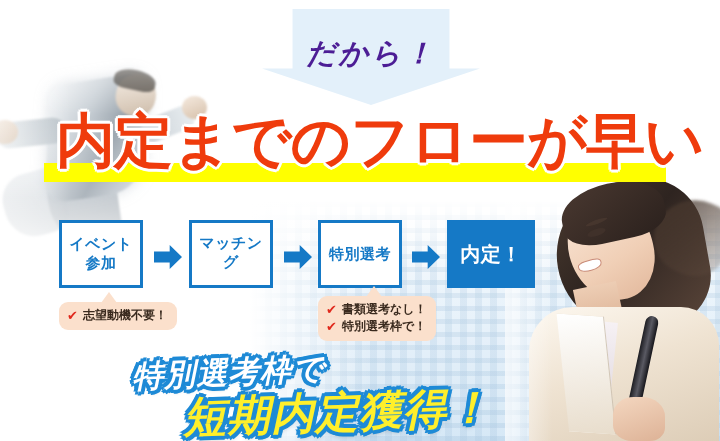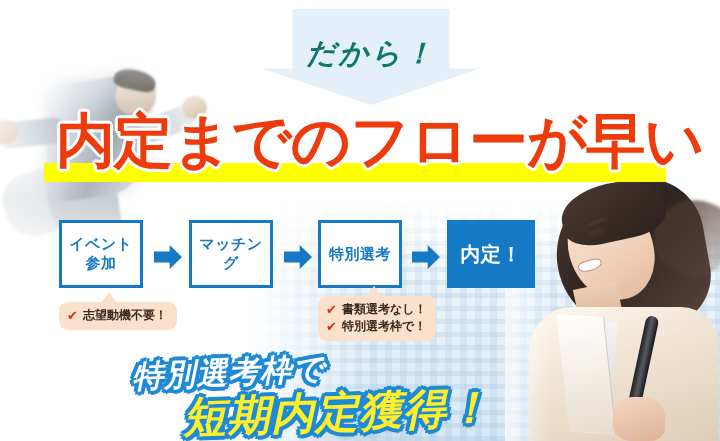--- a/index.html
+++ b/index.html
@@ -219,21 +219,21 @@
     clip-path: polygon(14% 0%, 86% 0%, 86% 62%, 100% 62%, 50% 100%, 0% 62%, 14% 62%);
   }
   .top-arrow-label {
     position: absolute;
     left: 262px;
     top: 34px;
     width: 218px;
     text-align: center;
     font-size: 29px;
     font-weight: 700;
-    color: #0f766e;
+    color: #4c1d95;
     letter-spacing: 3px;
     font-style: italic;
     font-family: "DejaVu Sans", "Liberation Sans", sans-serif;
   }
 
   
   .headline-highlight {
     position: absolute;
     left: 44px;
     top: 163px;
@@ -278,21 +278,21 @@
     line-height: 19px;
     letter-spacing: .5px;
   }
   .flow-box.filled {
     background: #1579c6;
     border-color: #1579c6;
     color: #ffffff;
     font-size: 20px;
   }
   .flow-box.b1 { left: 59px; }
-  .flow-box.b2 { left: 189px; }
+  .flow-box.b2 { left: 189px; font-family: Liberation Mono, monospace; }
   .flow-box.b3 { left: 318px; }
   .flow-box.b4 { left: 447px; width: 88px; text-align: right; }
 
   .flow-arrow {
     position: absolute;
     top: 245px;
     width: 28px;
     height: 24px;
     background: #1579c6;
     clip-path: polygon(0% 27%, 56% 27%, 56% 0%, 100% 50%, 56% 100%, 56% 73%, 0% 73%);

